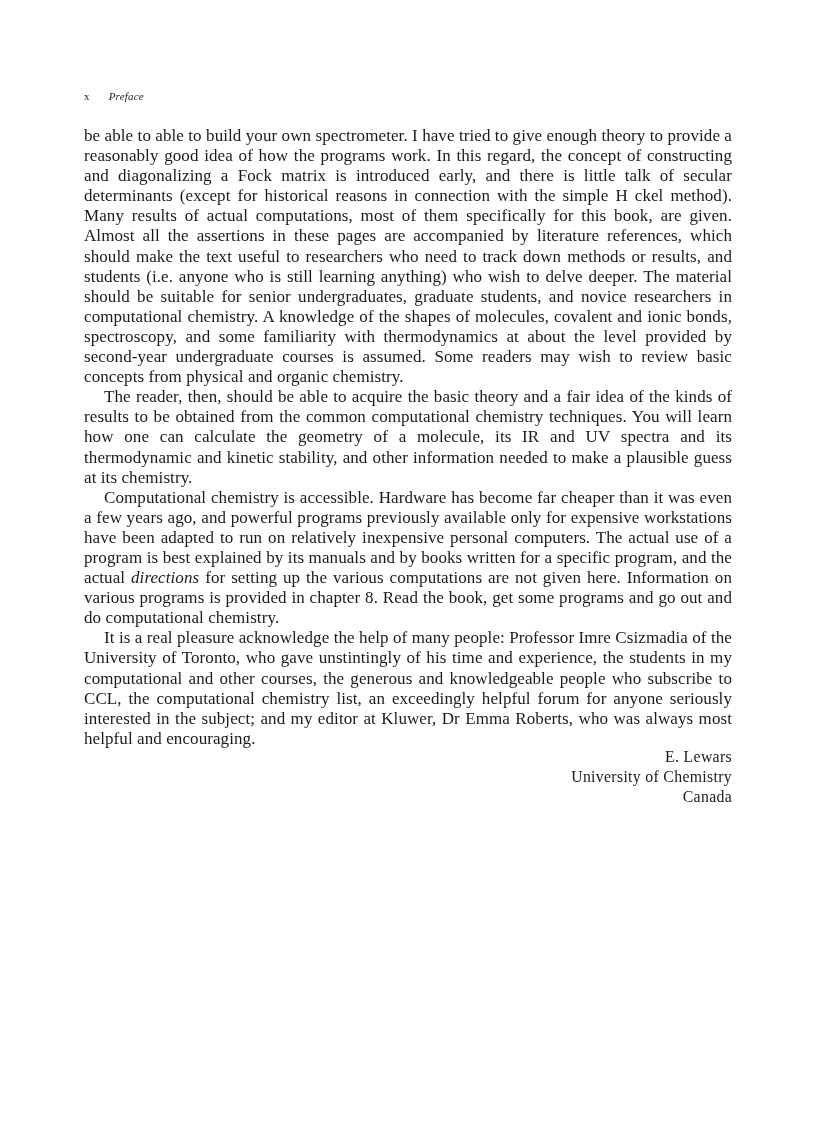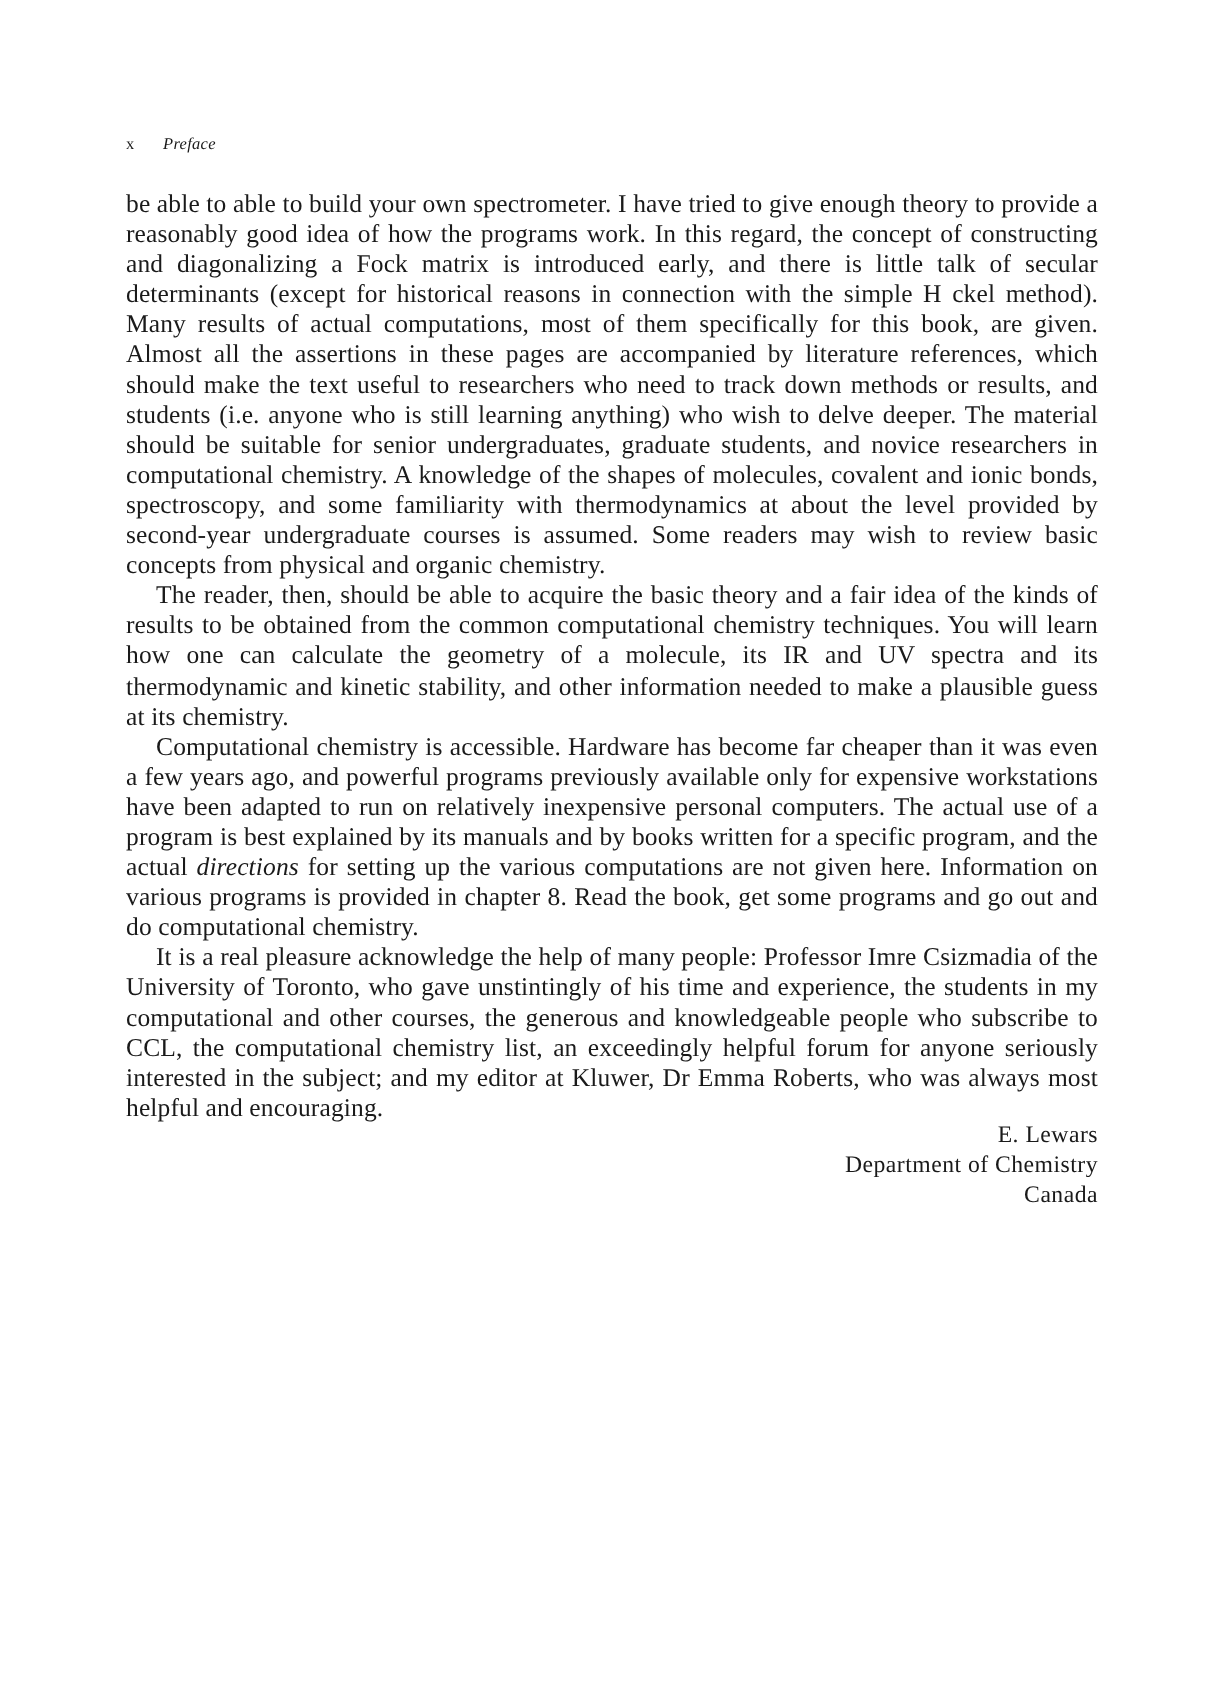--- a/index.html
+++ b/index.html
@@ -96,17 +96,17 @@
     <p class="para indent">The reader, then, should be able to acquire the basic theory and a fair idea of the kinds of results to be obtained from the common computational chemistry techniques. You will learn how one can calculate the geometry of a molecule, its IR and UV spectra and its thermodynamic and kinetic stability, and other information needed to make a plausible guess at its chemistry.</p>
 
     <p class="para indent"><span>Computational chemistry is accessible. Hardware has become far cheaper than it was even a few years ago, and powerful programs previously available only for expensive workstations have been adapted to run on relatively inexpensive personal computers. The actual use of a program is best explained by its manuals and by books written for a specific program, and the actual </span><em>directions</em><span> for setting up the various computations are not given here. Information on various programs is provided in chapter 8. Read the book, get some programs and go out and do computational chemistry.</span></p>
 
     <p class="para indent">It is a real pleasure acknowledge the help of many people: Professor Imre Csizmadia of the University of Toronto, who gave unstintingly of his time and experience, the students in my computational and other courses, the generous and knowledgeable people who subscribe to CCL, the computational chemistry list, an exceedingly helpful forum for anyone seriously interested in the subject; and my editor at Kluwer, Dr Emma Roberts, who was always most helpful and encouraging.</p>
 
   </div>
 
   <div class="signature">
     <div class="sig-line">E. Lewars</div>
-    <div class="sig-line">Department of Chemistry</div>
+    <div class="sig-line">University of Chemistry</div>
     <div class="sig-line">Canada</div>
   </div>
 
 </div>
 
 </body></html>

